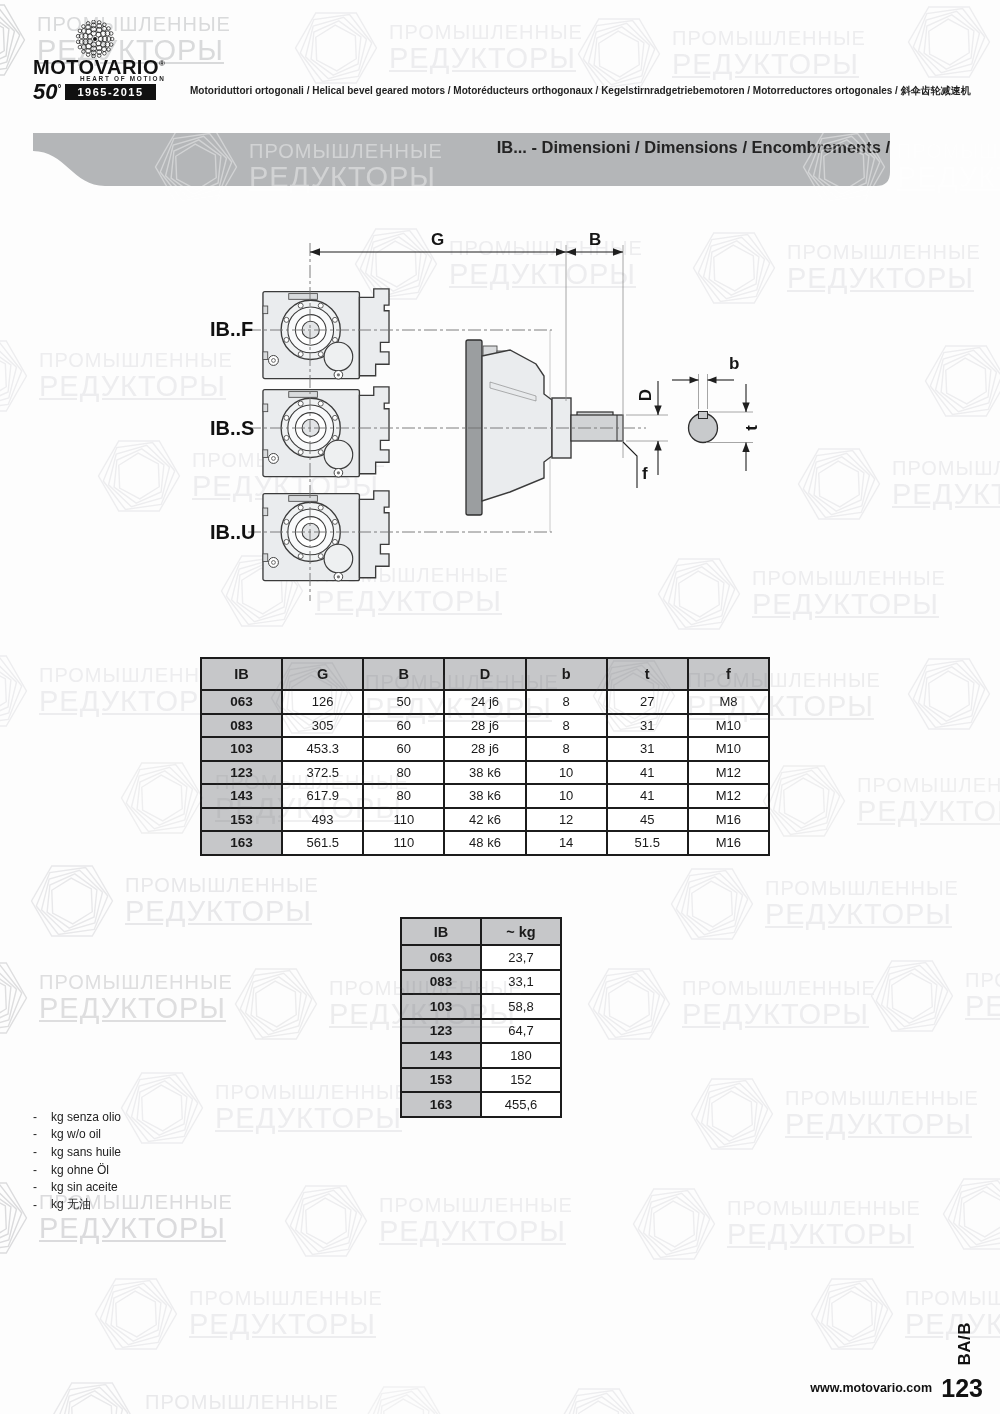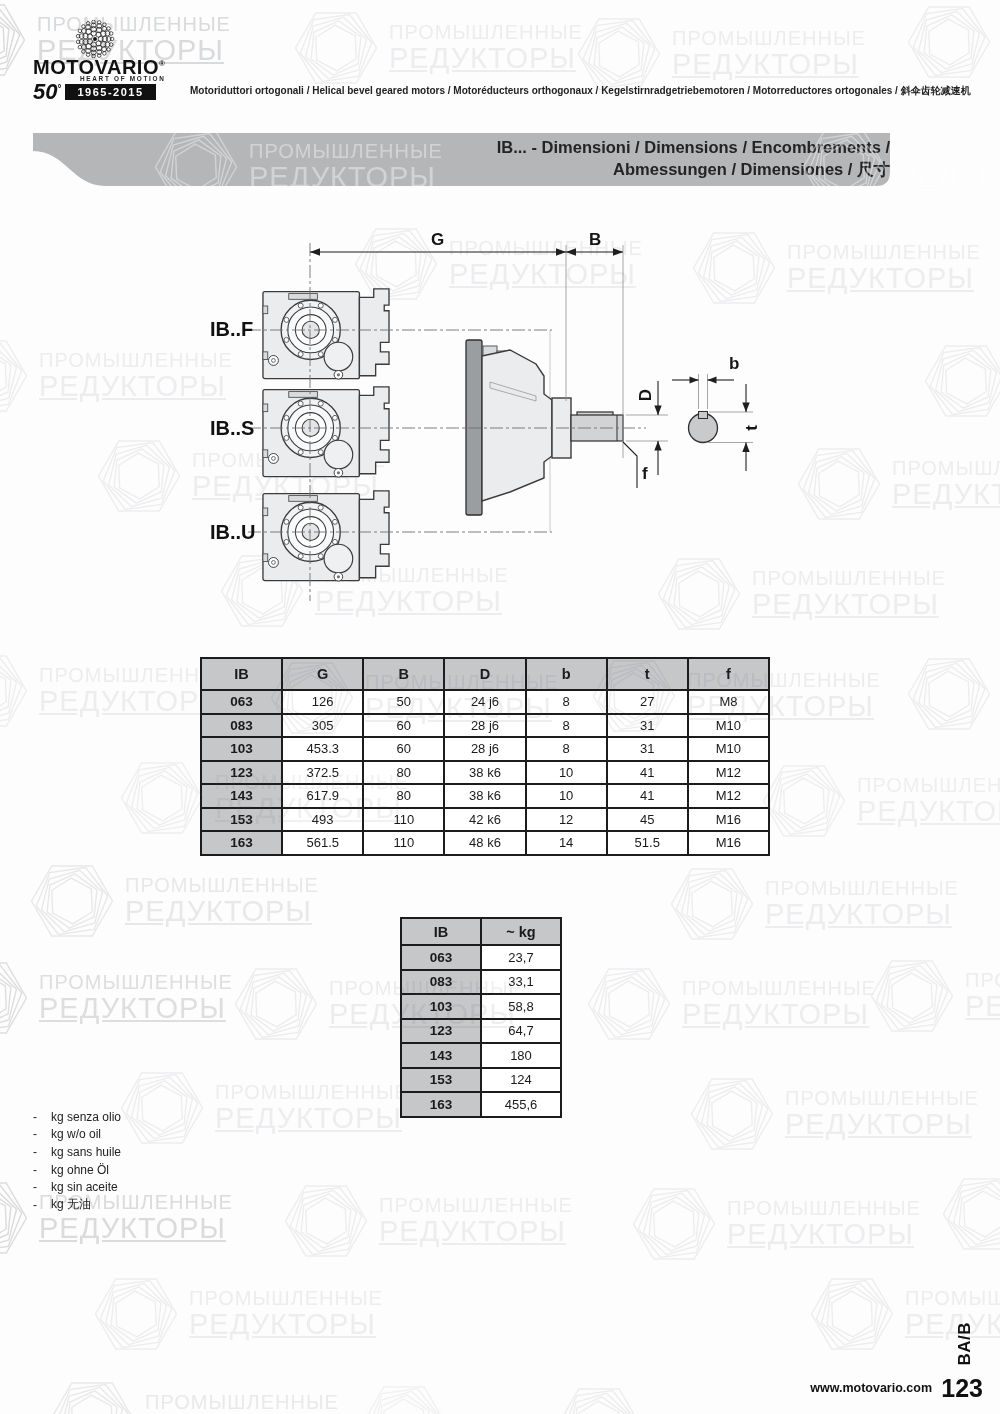--- a/index.html
+++ b/index.html
@@ -541,21 +541,20 @@
     <div class="subtitle">Motoriduttori ortogonali / Helical bevel geared motors / Motoréducteurs orthogonaux / Kegelstirnradgetriebemotoren / Motorreductores ortogonales / 斜伞齿轮减速机</div>
     <div class="rule"></div>
   </header>
 
   <div class="banner">
     <svg width="857" height="53" viewBox="0 0 857 53">
       <path id="banner-shape" d="M0,0 H857 V39 Q857,53 843,53 H72 C40,53 32,18 0,18 Z" fill="#b4b6b8"></path>
     </svg>
     <div class="banner-text">
       <div>IB... - Dimensioni / Dimensions / Encombrements /</div>
-      <div>Abmessungen / Dimensiones / 尺寸</div>
     </div>
   </div>
 
   <div class="fig">
     <svg id="fig-svg" width="600" height="420" viewBox="0 0 600 420">
       <defs>
         <g id="gv">
           <rect x="1" y="7" width="101" height="91" rx="2" class="bodyfill"></rect>
           <path d="M102,13 h15 v-9 h16 v17 h-5 v6 h5 v33 h-9 v10 h9 v13 h-14 v12 h-17 z" class="bodyfill"></path>
           <rect x="28" y="9" width="30" height="6" class="slot"></rect>
@@ -753,21 +752,21 @@
         <tr>
           <td class="rowhead">123</td>
           <td>64,7</td>
         </tr>
         <tr>
           <td class="rowhead">143</td>
           <td>180</td>
         </tr>
         <tr>
           <td class="rowhead">153</td>
-          <td>124</td>
+          <td>152</td>
         </tr>
         <tr>
           <td class="rowhead">163</td>
           <td>455,6</td>
         </tr>
       </tbody>
   </table>
 
   <div class="fns" id="footnotes">
       <div class="fn">

